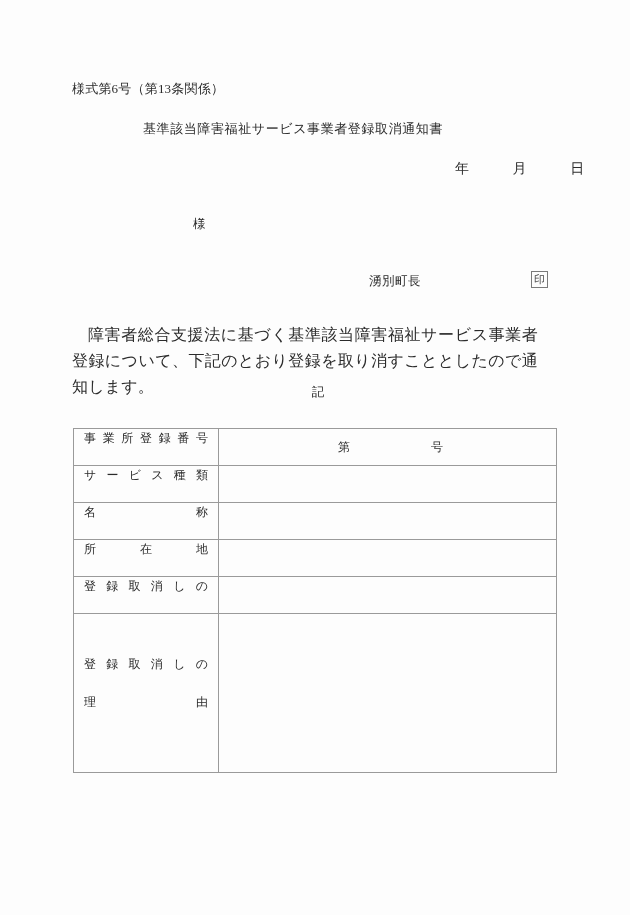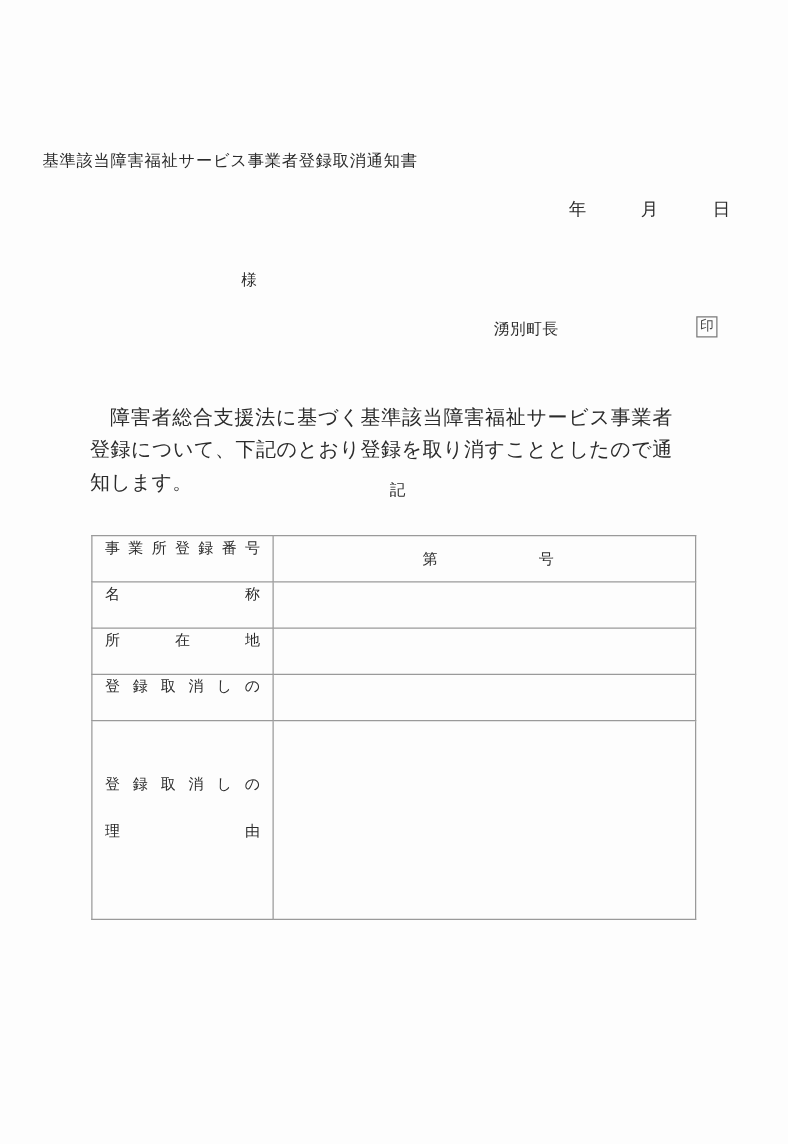--- a/index.html
+++ b/index.html
@@ -31,21 +31,21 @@
     letter-spacing: 0.2px;
     white-space: nowrap;
   }
 
   
   .doc-title {
     position: absolute;
     left: 0;
     top: 119px;
     width: 552px;
-    text-align: left;
+    text-align: center;
     font-size: 13px;
     line-height: 20px;
     letter-spacing: 0.6px;
     padding-left: 34px;
     box-sizing: border-box;
     white-space: nowrap;
   }
 
   
   .date-line {
@@ -65,24 +65,23 @@
     top: 215px;
     font-size: 12.5px;
     line-height: 18px;
     white-space: nowrap;
   }
 
   
   .issuer-row {
     position: absolute;
     left: 369px;
-    top: 253px;
+    top: 271px;
     width: 190px;
     height: 22px;
-    margin-left: 26px;
   }
   .issuer-name {
     position: absolute;
     left: 0;
     top: 1px;
     font-size: 12.5px;
     line-height: 18px;
     letter-spacing: 0.5px;
     white-space: nowrap;
   }
@@ -188,20 +187,21 @@
     position: absolute;
     left: 202px;
     top: 0;
   }
 </style>
 </head>
 <body>
 
 <div class="page">
 
+  <div class="form-no">様式第6号（第13条関係）</div>
 
   <div class="doc-title">基準該当障害福祉サービス事業者登録取消通知書</div>
 
   <div class="date-line">年　　　月　　　日</div>
 
   <div class="addressee">様</div>
 
   <div class="issuer-row">
     <span class="issuer-name">湧別町長</span>
     <span class="seal-box">印</span>
@@ -218,20 +218,26 @@
           <span class="just">事業所登録番号</span>
         </td>
         <td class="value-cell">
           <span class="num-line">
             <span class="dai">第</span>
             <span class="gou">号</span>
           </span>
         </td>
       </tr>
 
+      <tr class="row-std">
+        <td class="label-cell">
+          <span class="just">サービス種類</span>
+        </td>
+        <td class="value-cell"></td>
+      </tr>
 
       <tr class="row-std">
         <td class="label-cell">
           <span class="just">名称</span>
         </td>
         <td class="value-cell"></td>
       </tr>
 
       <tr class="row-std">
         <td class="label-cell">

